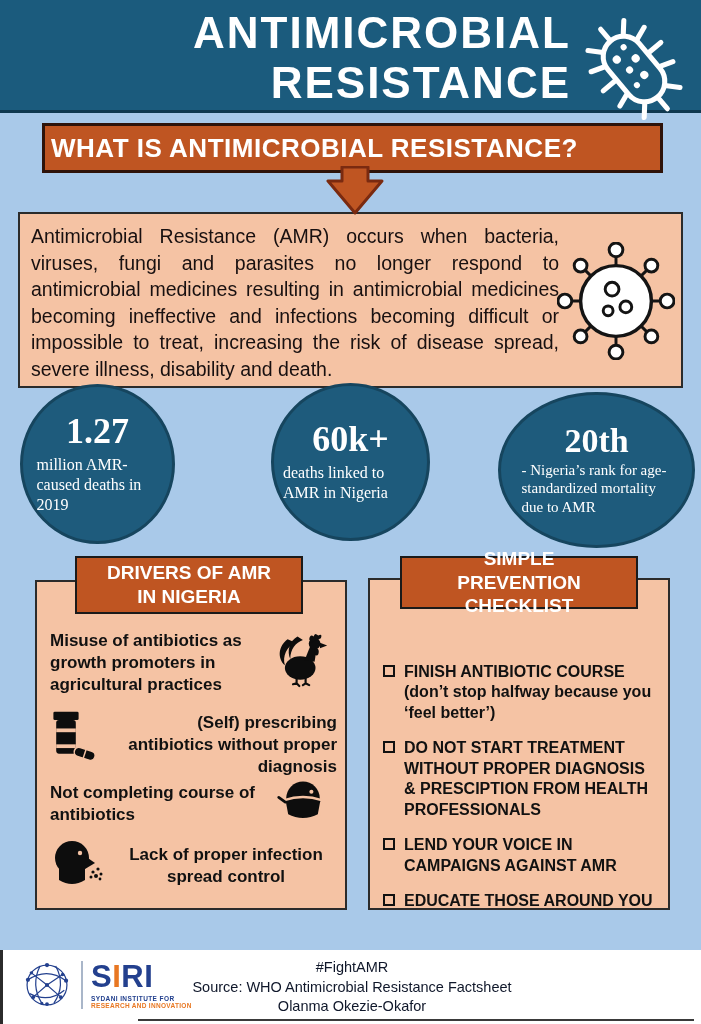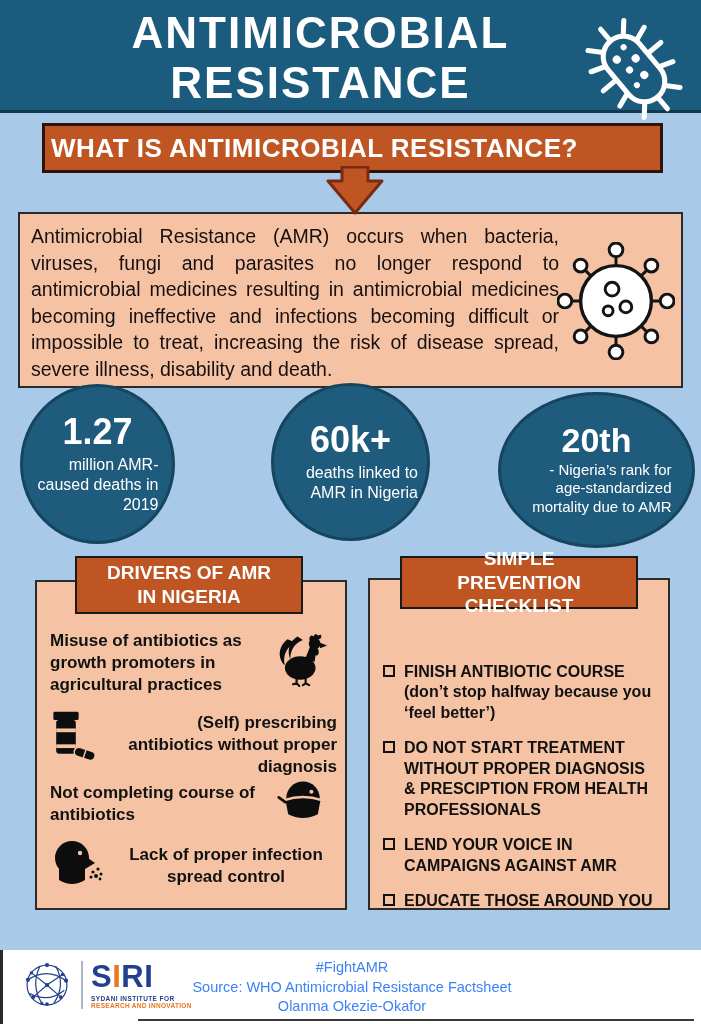--- a/index.html
+++ b/index.html
@@ -8,21 +8,21 @@
     position:relative; width:701px; height:1024px; margin:0 auto;
     background:#a9c9e9; overflow:hidden; color:#1a1a1a;
   }
   
   .header{
     position:absolute; left:0; top:0; width:701px; height:113px;
     background:#1b5b7d; border-bottom:3px solid #10384f;
   }
   .header-title{
     position:absolute; left:70px; right:130px; top:8px;
-    text-align:center; color:#fff; font-weight:900; font-size:44px;
+    text-align:right; color:#fff; font-weight:900; font-size:44px;
     line-height:50px; letter-spacing:2px;
   }
   .bacteria{ position:absolute; right:6px; top:8px; width:122px; height:122px; z-index:5; }
   
   .what-banner{
     position:absolute; left:42px; top:123px; width:621px; height:50px;
     background:#bf5522; border:3px solid #2e130a;
     color:#fff; font-weight:800; font-size:26px; letter-spacing:.5px;
     display:flex; align-items:center; padding-left:6px;
   }
@@ -33,22 +33,22 @@
     background:#f5c3a4; border:2.5px solid #2b2b2b;
   }
   .def-text{
     position:absolute; left:11px; top:9px; width:528px;
     font-size:19.5px; line-height:26.5px; text-align:justify; color:#181010;
   }
   .virus{ position:absolute; right:6px; top:28px; width:118px; height:118px; }
   
   .stat-circle{
     position:absolute; background:#1e5b7c; border:3px solid #16455e;
-    border-radius:50%; color:#fff; text-align:right;
-    display:flex; flex-direction:column; align-items:center; justify-content:center;
+    border-radius:50%; color:#fff; text-align:left;
+    display:flex; flex-direction:column; align-items:center; justify-content:center;font-family:Liberation Serif, serif;
   }
   .stat-value{ font-weight:800; font-size:36px; line-height:1.05; }
   .stat-caption{ font-size:16px; line-height:1.25; margin-top:4px; }
   .c1{ left:20px;  top:384px; width:155px; height:160px; }
   .c2{ left:271px; top:383px; width:159px; height:158px; }
   .c3{ left:498px; top:392px; width:197px; height:156px; }
   .c3 .stat-value{ font-size:34px; }
   .c3 .stat-caption{ font-size:15px; width:150px; margin-top:2px; }
   .c1 .stat-caption{ width:122px; }
   .c2 .stat-caption{ width:135px; }
@@ -79,21 +79,21 @@
   .check-list{ position:absolute; left:13px; right:8px; top:58px;margin-top:24px; }
   .check-item{ display:flex; gap:9px; margin-bottom:15px; font-weight:800; font-size:16px; line-height:1.28; color:#111; }
   .checkbox{ flex:none; width:12px; height:12px; border:2.5px solid #111; margin-top:3px; }
   
   .footer{
     position:absolute; left:0; bottom:0; width:701px; height:74px;
     background:#ffffff; border-left:3px solid #2b2b2b;
   }
   .footer-center{
     position:absolute; left:0; right:0; top:8px; text-align:center;
-    font-size:14.5px; line-height:1.35; color:#3b82f6;
+    font-size:14.5px; line-height:1.35; color:#0f172a;
   }
   .footer-rule{ position:absolute; left:135px; bottom:3px; width:556px; height:2px; background:#3a3a3a; }
   .logo{ position:absolute; left:18px; top:9px; display:flex; align-items:center; }
   .logo-divider{ width:2px; height:48px; background:#a9b6c9; margin:0 8px; }
   .logo-brand{ font-weight:900; font-size:31px; line-height:1; letter-spacing:.5px; }
   .lb-blue{ color:#23408e; } .lb-orange{ color:#e87722; }
   .logo-sub1{ font-size:6.5px; font-weight:700; color:#23408e; letter-spacing:.4px; margin-top:3px; }
   .logo-sub2{ font-size:6.5px; font-weight:700; color:#e87722; letter-spacing:.3px; }
 </style>
 </head>

